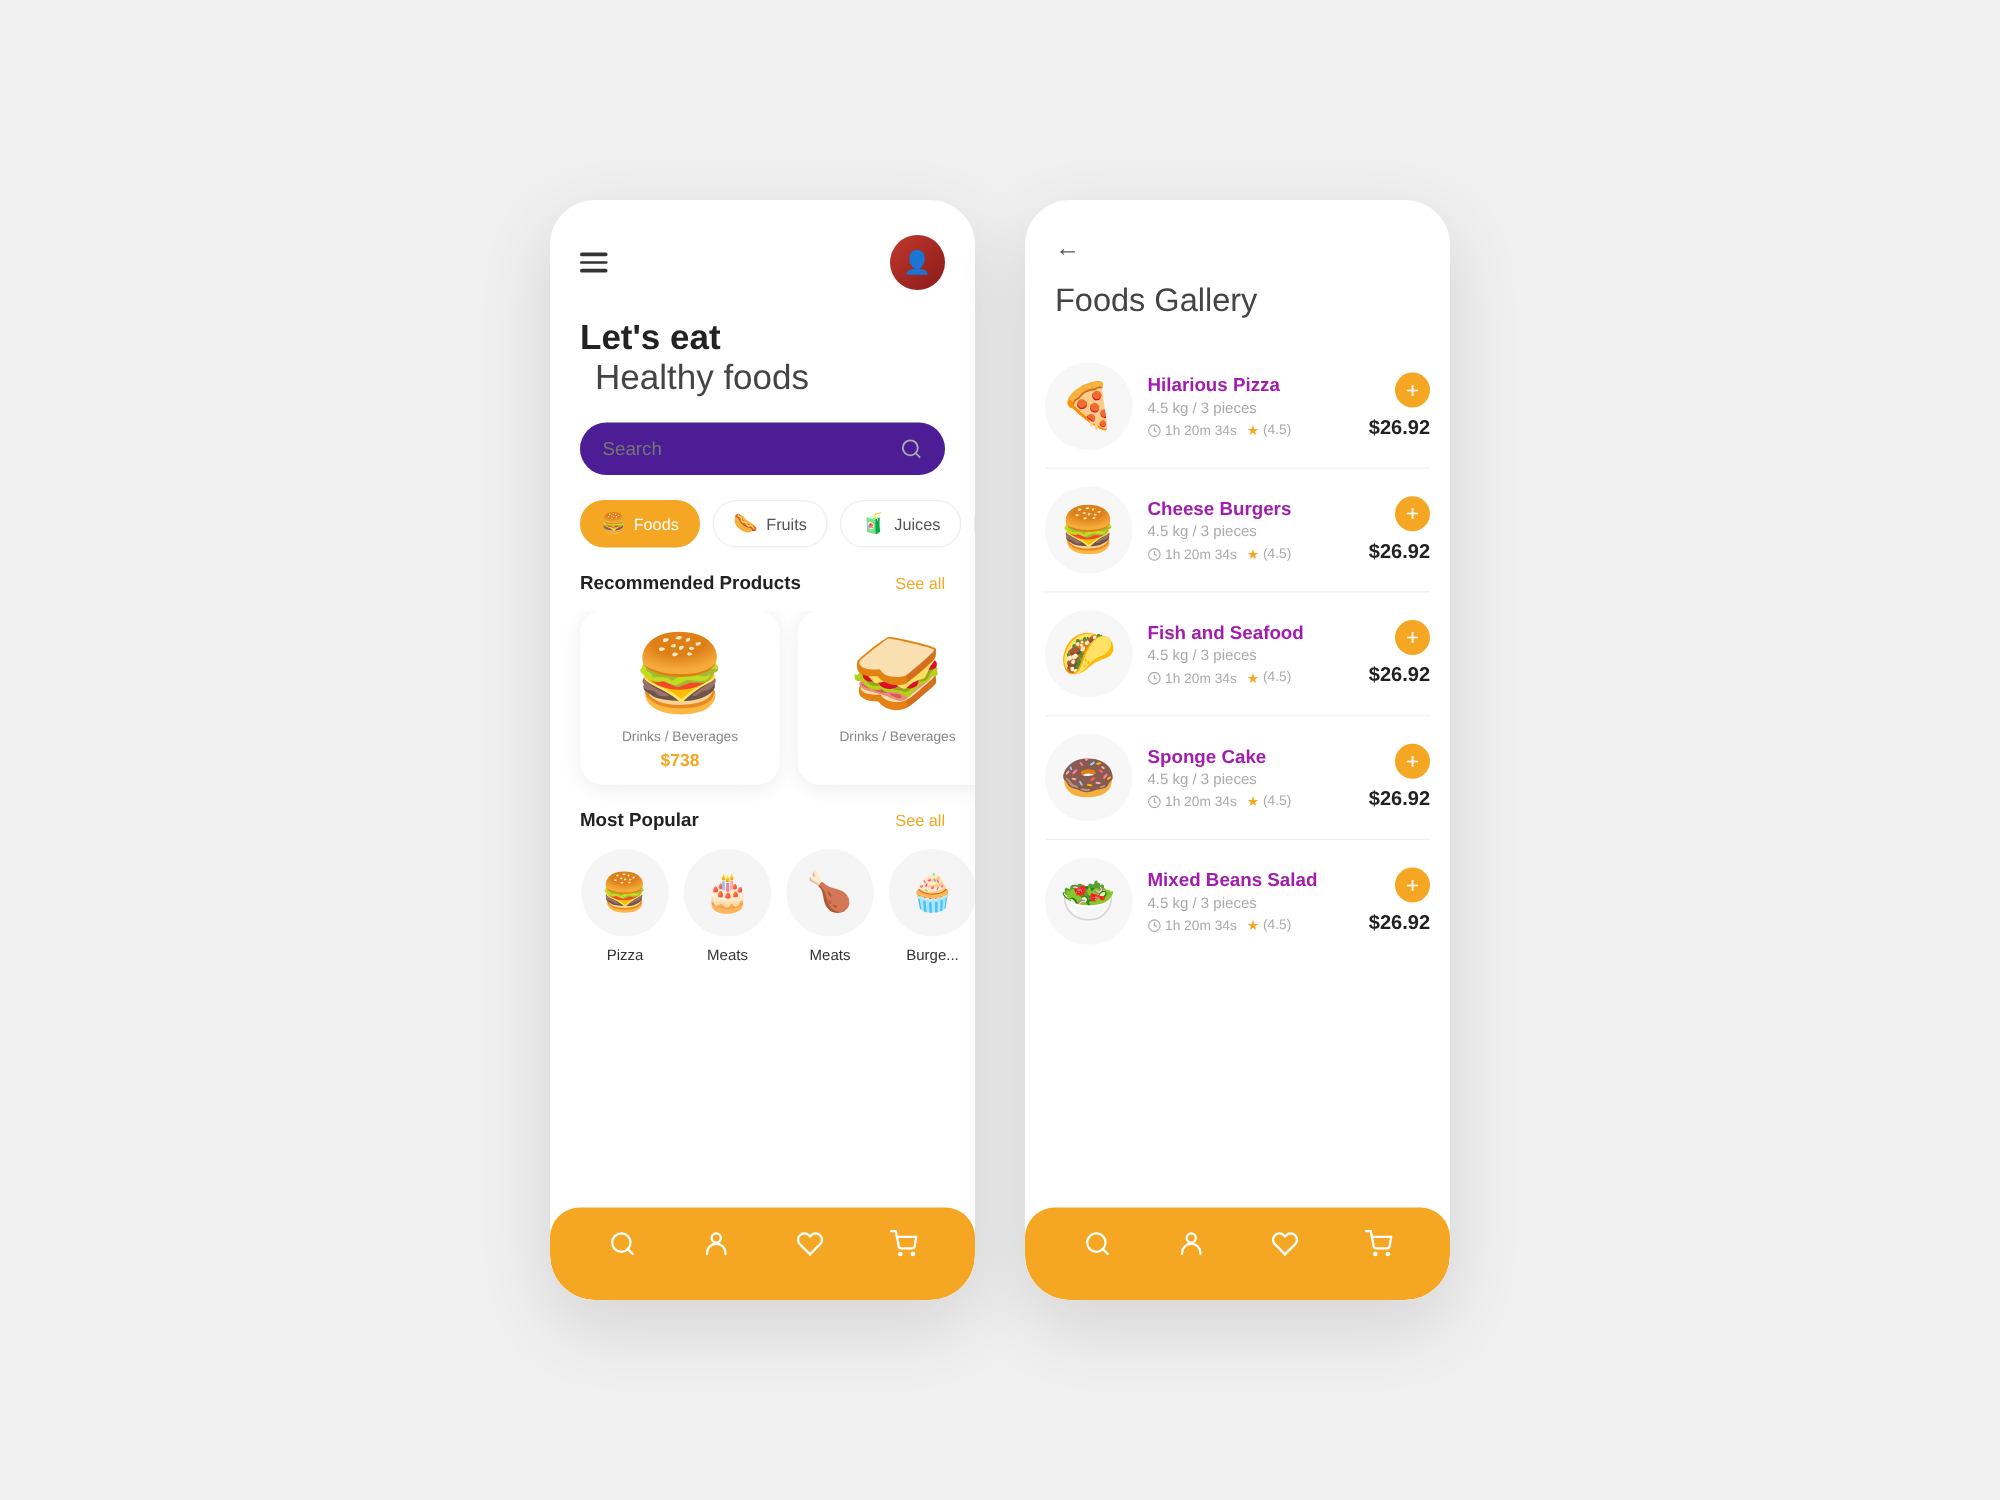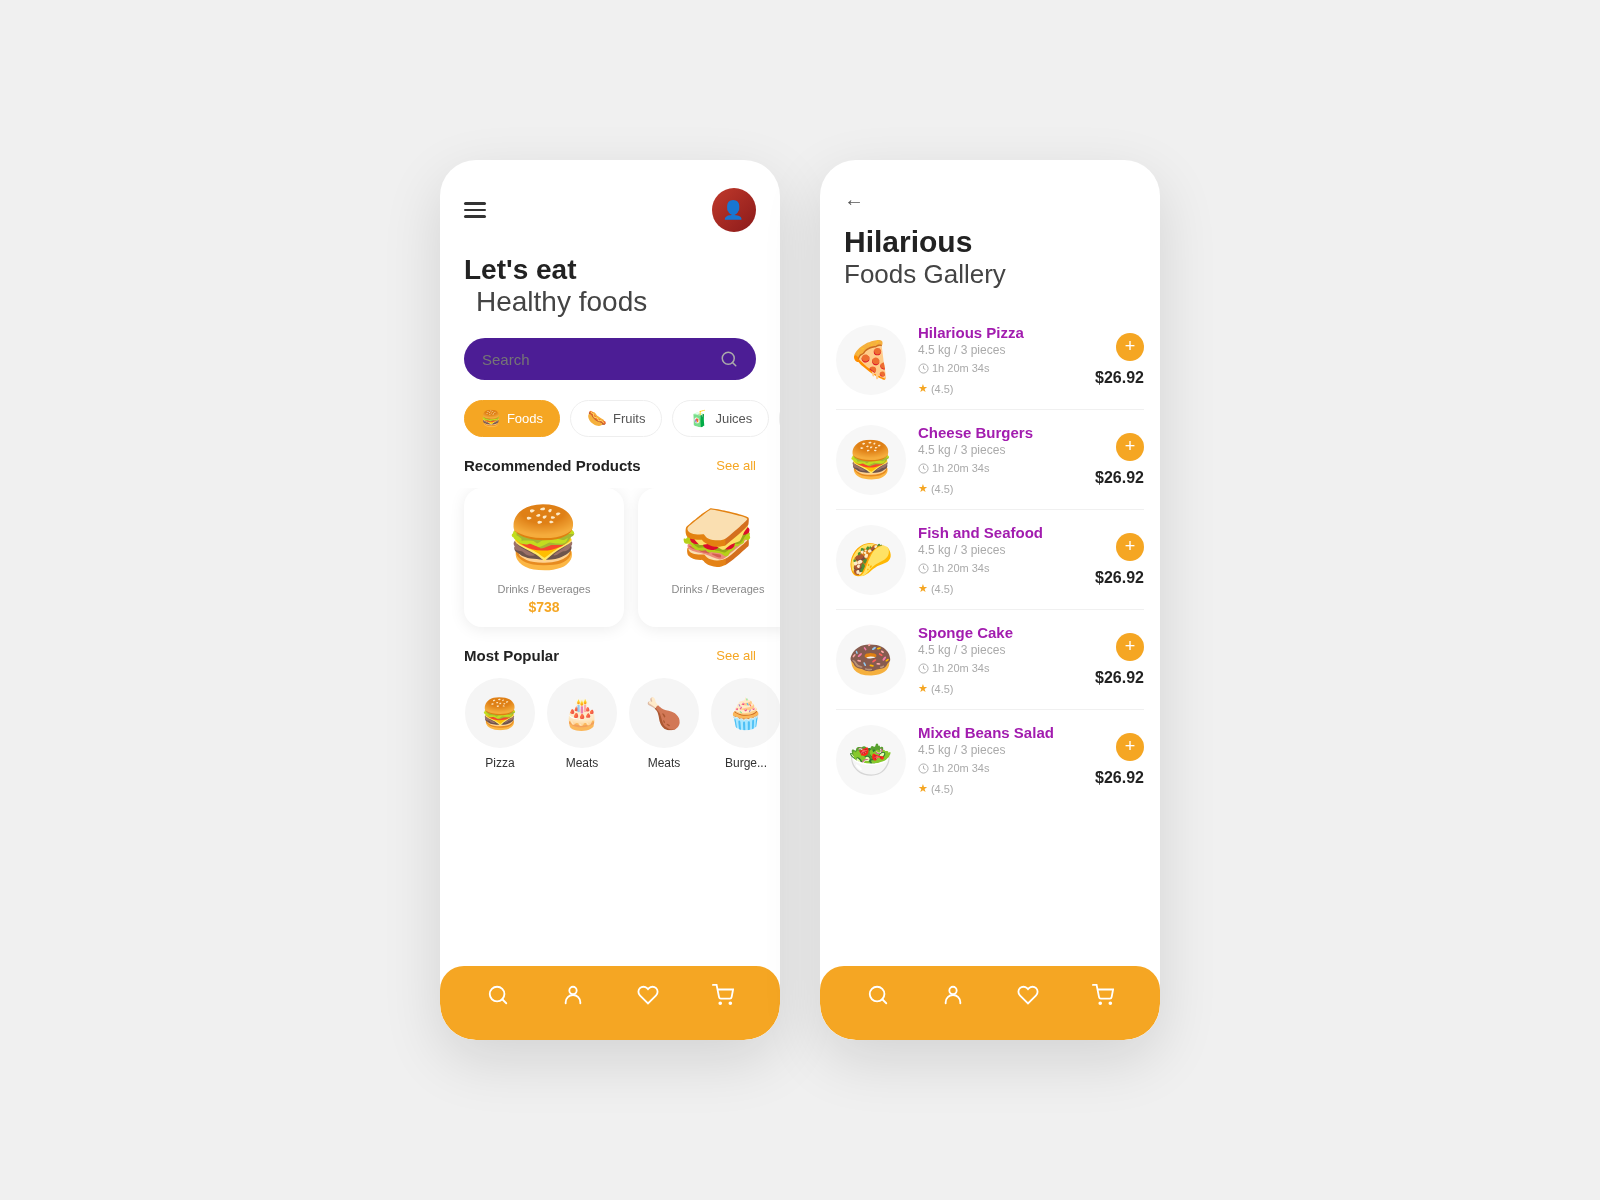--- a/index.html
+++ b/index.html
@@ -164,21 +164,21 @@
     .food-thumb {
       width: 70px; height: 70px; border-radius: 50%;
       background: #f7f7f7;
       display: flex; align-items: center; justify-content: center;
       font-size: 36px;
       flex-shrink: 0;
     }
     .food-info { flex: 1; }
     .food-name { font-size: 15px; font-weight: 700; color: #a21caf; margin-bottom: 2px; }
     .food-weight { font-size: 12px; color: #aaa; margin-bottom: 5px; }
-    .food-meta { display: flex; align-items: flex-start; gap: 8px; flex-direction: column; }
+    .food-meta { display: flex; align-items: flex-end; gap: 8px; }
     .food-time { font-size: 11px; color: #aaa; display: flex; align-items: center; gap: 3px; }
     .food-rating { font-size: 11px; color: #aaa; display: flex; align-items: center; gap: 3px; }
     .star-icon { color: #f5a623; }
     .food-right { display: flex; flex-direction: column; align-items: flex-end; gap: 8px; }
     .add-btn {
       width: 28px; height: 28px; border-radius: 50%;
       background: #f5a623; color: #fff;
       display: flex; align-items: center; justify-content: center;
       font-size: 18px; cursor: pointer; border: none; flex-shrink: 0;
     }
@@ -298,21 +298,20 @@
     </span>
   </div>
 </div>
 
 <div class="phone phone-right">
   <div class="back-header">
     <span class="back-arrow">←</span>
   </div>
 
   <div class="gallery-title">
-    <h1>Hilarious</h1>
     <h2>Foods Gallery</h2>
   </div>
 
   <div class="food-list" id="food-list">
       <div class="food-item">
     <div class="food-thumb">🍕</div>
     <div class="food-info">
       <div class="food-name">Hilarious Pizza</div>
       <div class="food-weight">4.5 kg / 3 pieces</div>
       <div class="food-meta">

